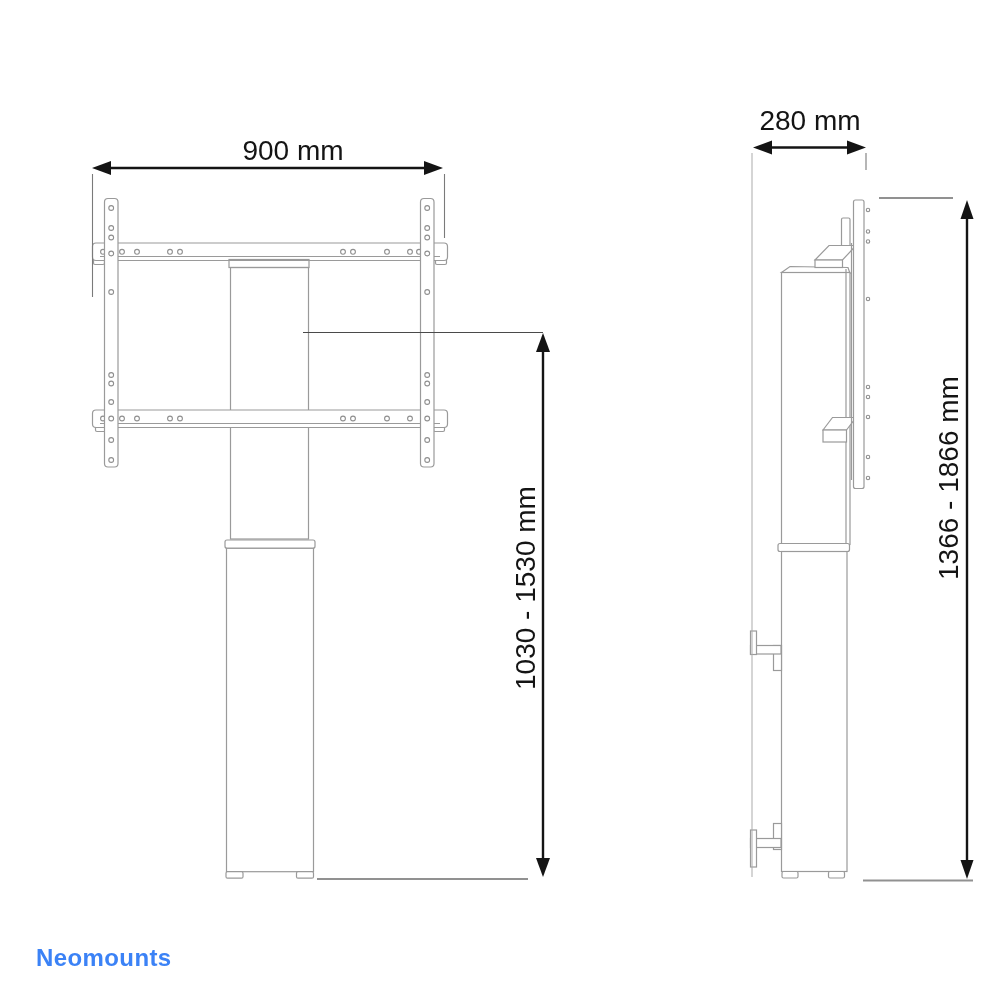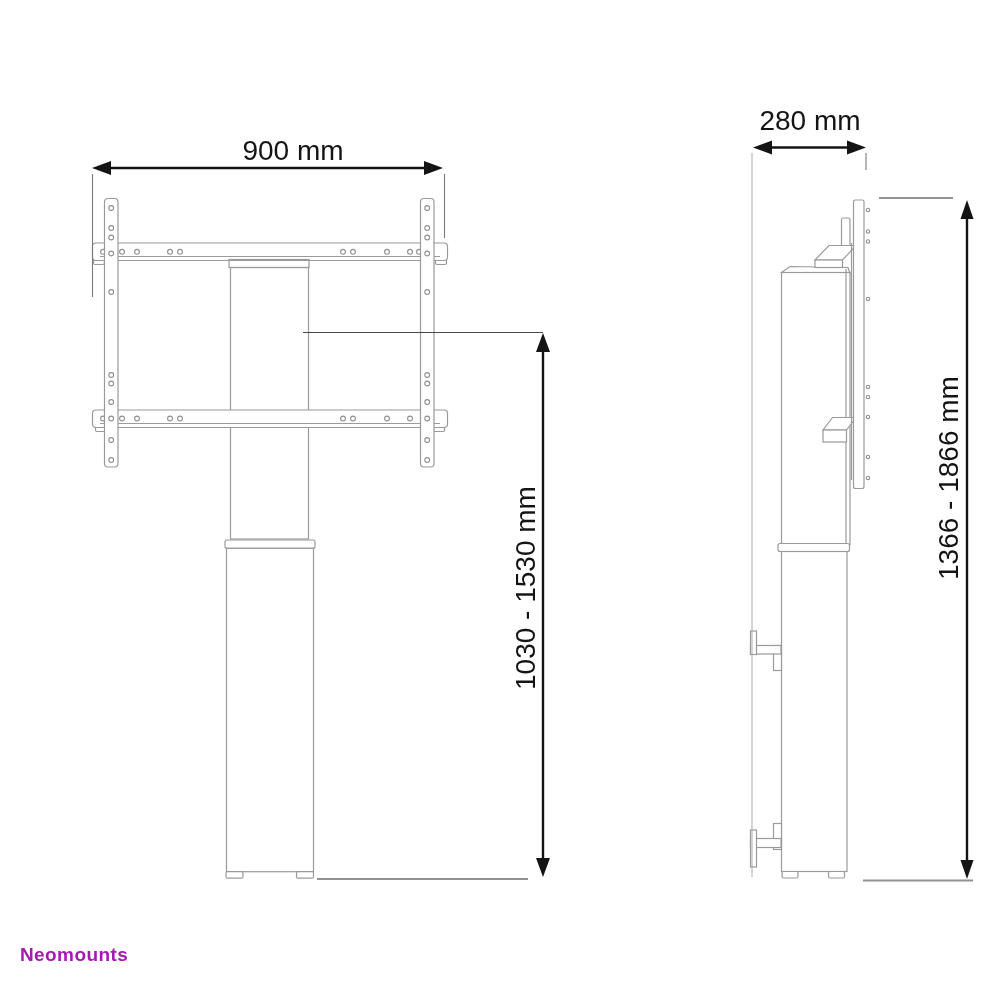--- a/index.html
+++ b/index.html
@@ -28,27 +28,27 @@
   .refline-dark  { stroke: #4a4a4a; stroke-width: 1.2; fill: none; }
   .refline-gray  { stroke: #919191; stroke-width: 1.8; fill: none; }
 
   .dim-text {
     font-family: "Liberation Sans", "DejaVu Sans", sans-serif;
     font-size: 28px;
     fill: #141414;
   }
   .logo {
     position: absolute;
-    left: 20px;
+    left: 36px;
     top: 944px;
     font-family: "Liberation Sans", "DejaVu Sans", sans-serif;
-    font-size: 19px;
+    font-size: 24px;
     font-weight: bold;
     letter-spacing: 0.4px;
-    color: #a21caf;
+    color: #3b82f6;
     user-select: none;
   }
 </style>
 </head>
 <body>
 
 <div class="page">
   <svg width="1004" height="1004" viewBox="0 0 1004 1004">
 
     <g>

